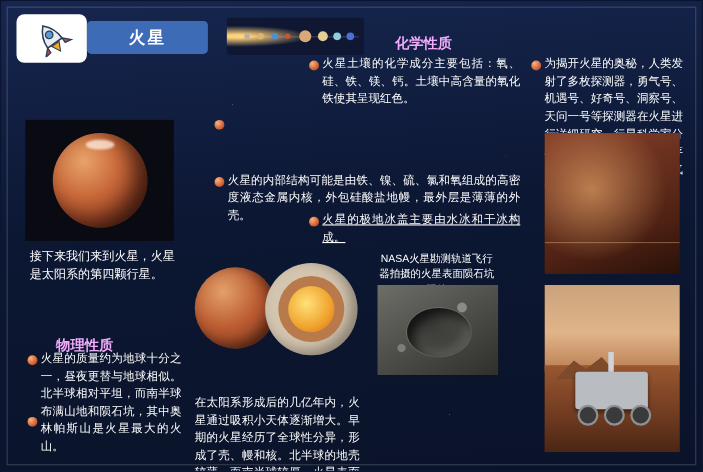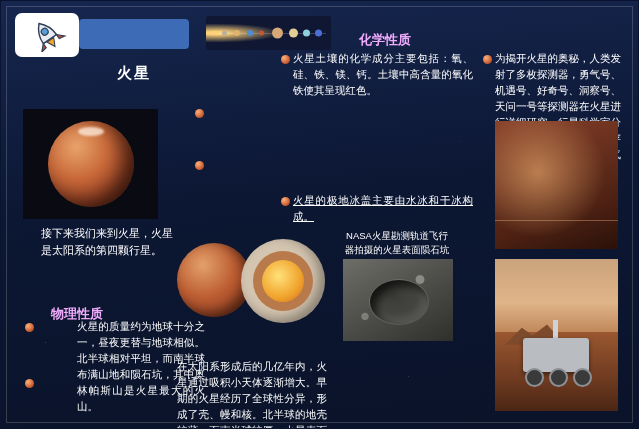--- a/index.html
+++ b/index.html
@@ -64,21 +64,20 @@
     position: absolute;
     left: 78px; top: 18px;
     width: 110px; height: 30px;
     display: flex;
     align-items: center;
     justify-content: center;
     color: #ffffff;
     font-size: 15px;
     font-weight: bold;
     letter-spacing: 2px;
-    margin-top: 39px;
   }
   .solar-strip {
     position: absolute;
     left: 205px; top: 15px;
     width: 125px; height: 34px;
     background: radial-gradient(ellipse at 8% 50%, #ffd27a 0 6%, rgba(20,18,40,0) 40%), #0f1733;
     border-radius: 3px;
     overflow: hidden;
   }
   .solar-strip .orbit {
@@ -120,21 +119,21 @@
     top: 6px;
     transform: translateX(-50%);
     width: 26px; height: 9px;
     border-radius: 50%;
     background: rgba(255,240,225,.75);
     filter: blur(1px);
   }
 
   .lead-text {
     position: absolute;
-    left: 40px; top: 224px;
+    left: 26px; top: 224px;
     width: 140px;
     color: #ffffff;
     font-size: 11px;
     line-height: 1.55;
   }
 
   .section-heading {
     position: absolute;
     color: #f0abfc;
     font-size: 13px;
@@ -331,21 +330,21 @@
   <div class="mars-photo">
     <div class="globe">
       <div class="cap"></div>
     </div>
   </div>
 
   <div class="lead-text">接下来我们来到火星，火星是太阳系的第四颗行星。</div>
 
   <div class="section-heading" style="left:50px; top:304px;">物理性质</div>
   <div class="bullet-dot" style="left:24px; top:322px;"></div>
-  <div class="body-text" style="left:36px; top:318px; width:128px;margin-left:40px;">火星的质量约为地球十分之一，昼夜更替与地球相似。北半球相对平坦，而南半球布满山地和陨石坑，其中奥林帕斯山是火星最大的火山。</div>
+  <div class="body-text" style="left:36px; top:318px; width:128px;">火星的质量约为地球十分之一，昼夜更替与地球相似。北半球相对平坦，而南半球布满山地和陨石坑，其中奥林帕斯山是火星最大的火山。</div>
   <div class="bullet-dot" style="left:24px; top:378px;"></div>
 
   <div class="mars-cross">
     <div class="cross-left"></div>
     <div class="cross-right">
       <div class="layer2"></div>
       <div class="layer3"></div>
     </div>
   </div>
 
@@ -358,20 +357,21 @@
   </div>
 
   <div class="section-heading" style="left:358px; top:30px;">化学性质</div>
 
   <div class="bullet-dot" style="left:280px; top:54px;"></div>
   <div class="body-text" style="left:292px; top:50px; width:180px;">火星土壤的化学成分主要包括：氧、硅、铁、镁、钙。土壤中高含量的氧化铁使其呈现红色。</div>
 
   <div class="bullet-dot" style="left:194px; top:108px;"></div>
 
   <div class="bullet-dot" style="left:194px; top:160px;"></div>
+  <div class="body-text" style="left:206px; top:156px; width:266px;">火星的内部结构可能是由铁、镍、硫、氯和氧组成的高密度液态金属内核，外包硅酸盐地幔，最外层是薄薄的外壳。</div>
 
   <div class="bullet-dot" style="left:482px; top:54px;"></div>
   <div class="body-text" style="left:494px; top:50px; width:126px;">为揭开火星的奥秘，人类发射了多枚探测器，勇气号、机遇号、好奇号、洞察号、天问一号等探测器在火星进行详细研究。行星科学家分析岩石的成分、寻找生命存在的迹象，并研究火星的气候和地质活动。</div>
 
   <div class="bullet-dot" style="left:280px; top:196px;"></div>
   <div class="body-text" style="left:292px; top:192px; width:180px;text-decoration:underline;">火星的极地冰盖主要由水冰和干冰构成。</div>
 
   <div class="dust-photo">
     <div class="inner"></div>
     <div class="horizon"></div>

